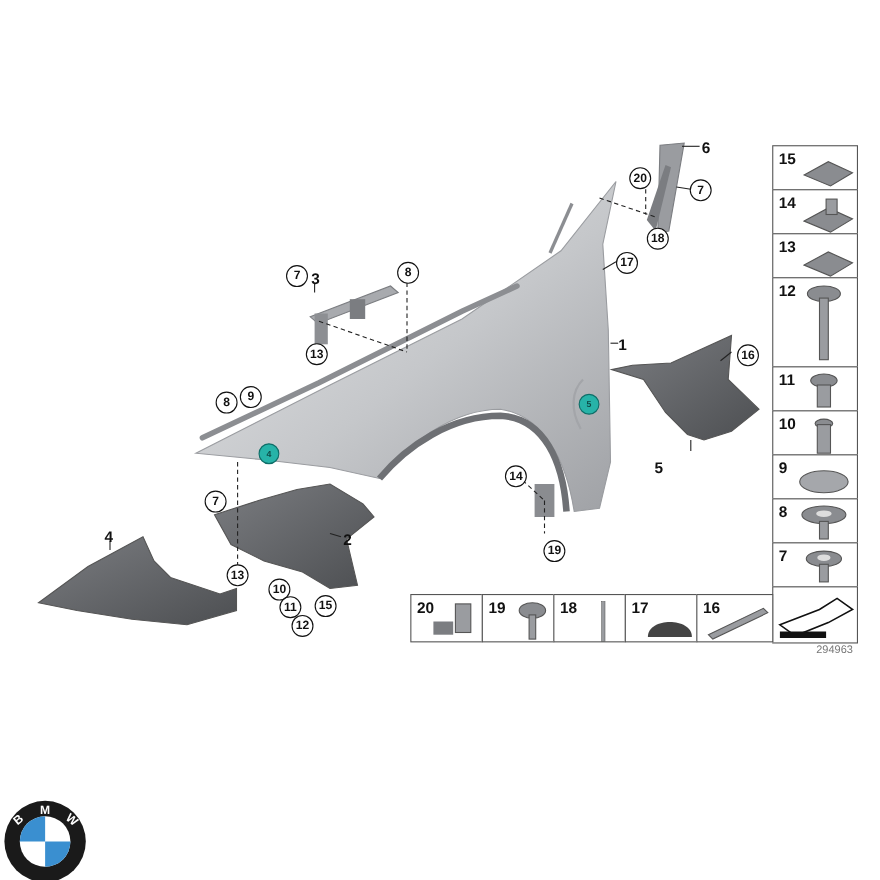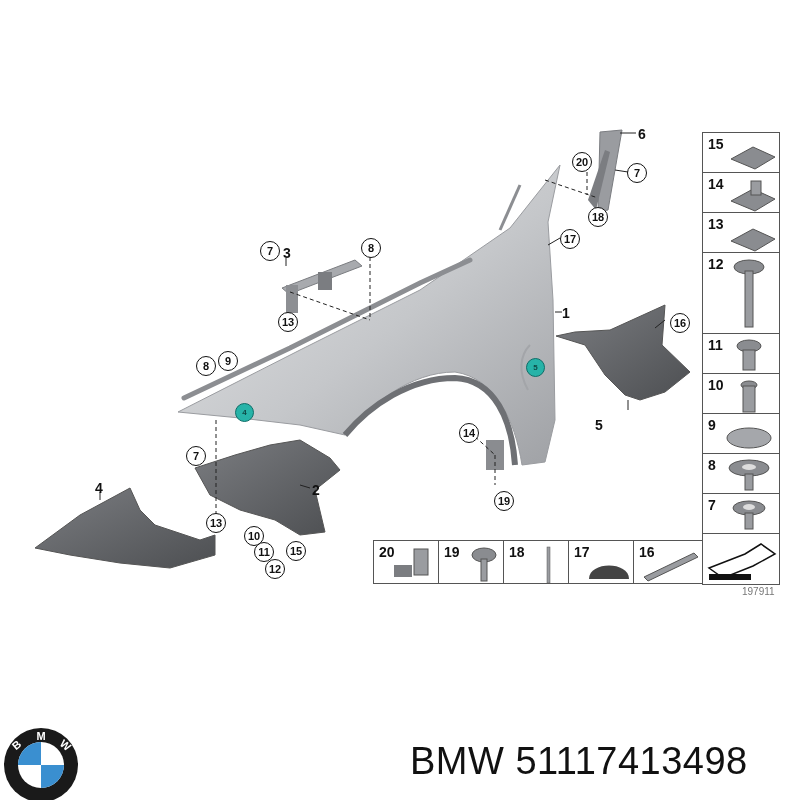--- a/index.html
+++ b/index.html
@@ -215,26 +215,25 @@
         </svg>
     </div>
     <div class="legend-cell" style="left:633px;top:540px;width:70px;height:44px">
       <span class="legend-num">16</span>
       <svg width="70" height="44">
           <path d="M10,36 L60,12 L64,16 L14,40 Z" fill="#9a9ca0" stroke="#555"></path>
         </svg>
     </div>
   </div>
 
-  <span class="catalog" style="left:742px;top:586px">197911</span>
+  <span class="catalog" style="left:742px;top:586px">294963</span>
 
   <svg style="position:absolute;left:2px;top:726px" width="78" height="78" viewBox="0 0 78 78">
     <circle cx="39" cy="39" r="37" fill="#1a1a1a"></circle>
     <circle cx="39" cy="39" r="23" fill="#fff"></circle>
     <path d="M39,39 L39,16 A23,23 0 0 0 16,39 Z" fill="#3a8fd0"></path>
     <path d="M39,39 L39,62 A23,23 0 0 0 62,39 Z" fill="#3a8fd0"></path>
     <text x="39" y="14" text-anchor="middle" font-family="Liberation Sans, sans-serif" font-weight="bold" font-size="11" fill="#fff">M</text>
     <text x="17" y="22" text-anchor="middle" font-family="Liberation Sans, sans-serif" font-weight="bold" font-size="11" fill="#fff" transform="rotate(-40 17 22)">B</text>
     <text x="61" y="22" text-anchor="middle" font-family="Liberation Sans, sans-serif" font-weight="bold" font-size="11" fill="#fff" transform="rotate(40 61 22)">W</text>
   </svg>
 
-  <div class="footer-title">BMW 51117413498</div>
 </div>
 
 </body></html>

